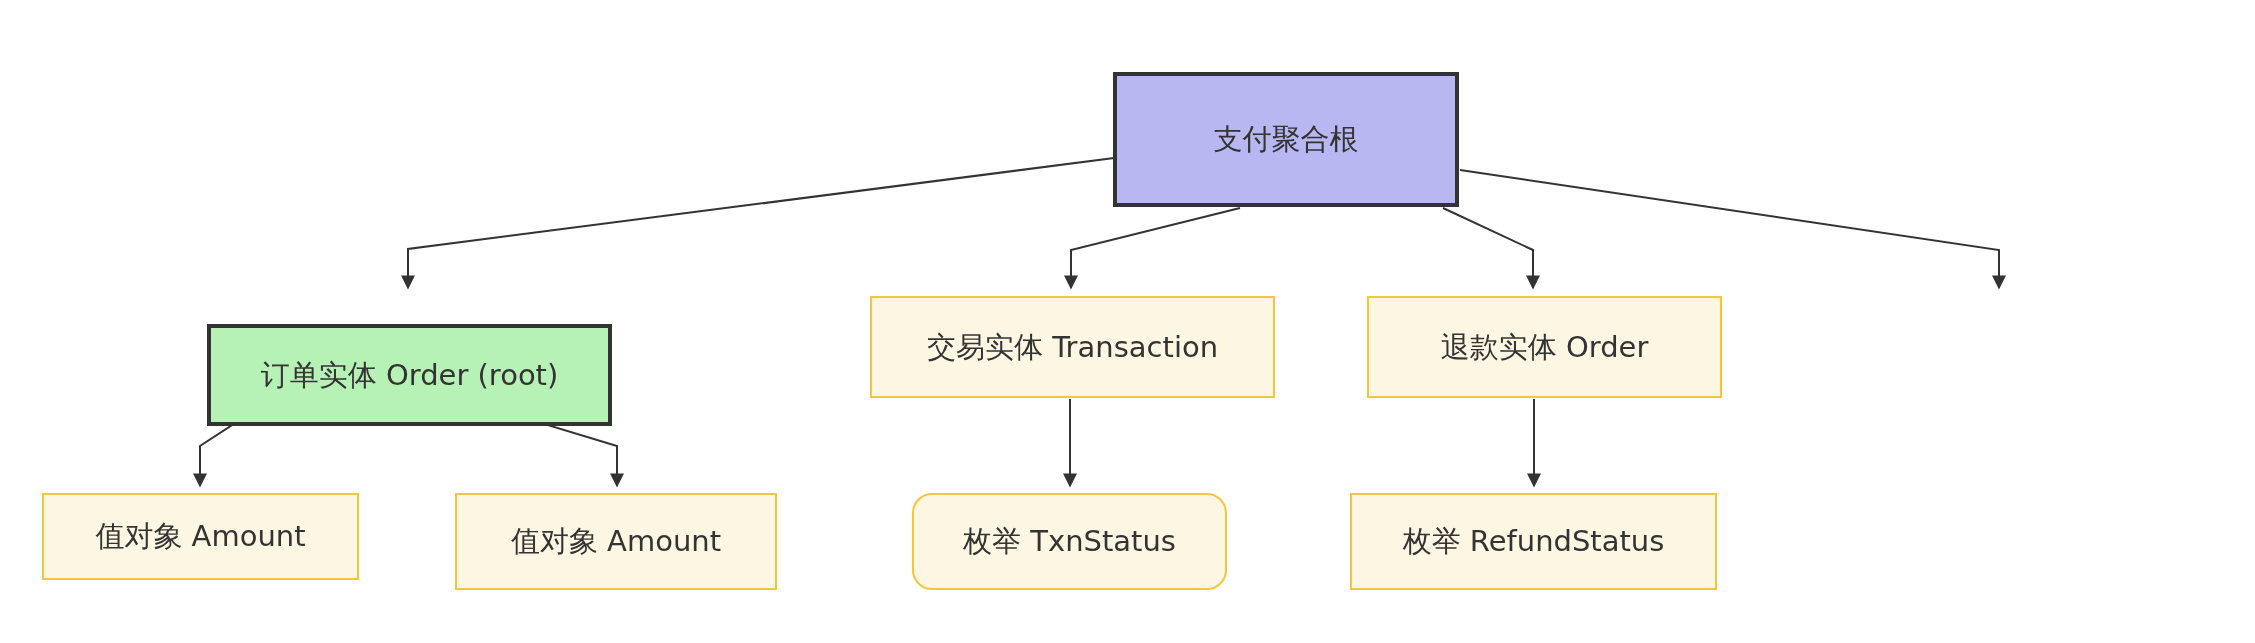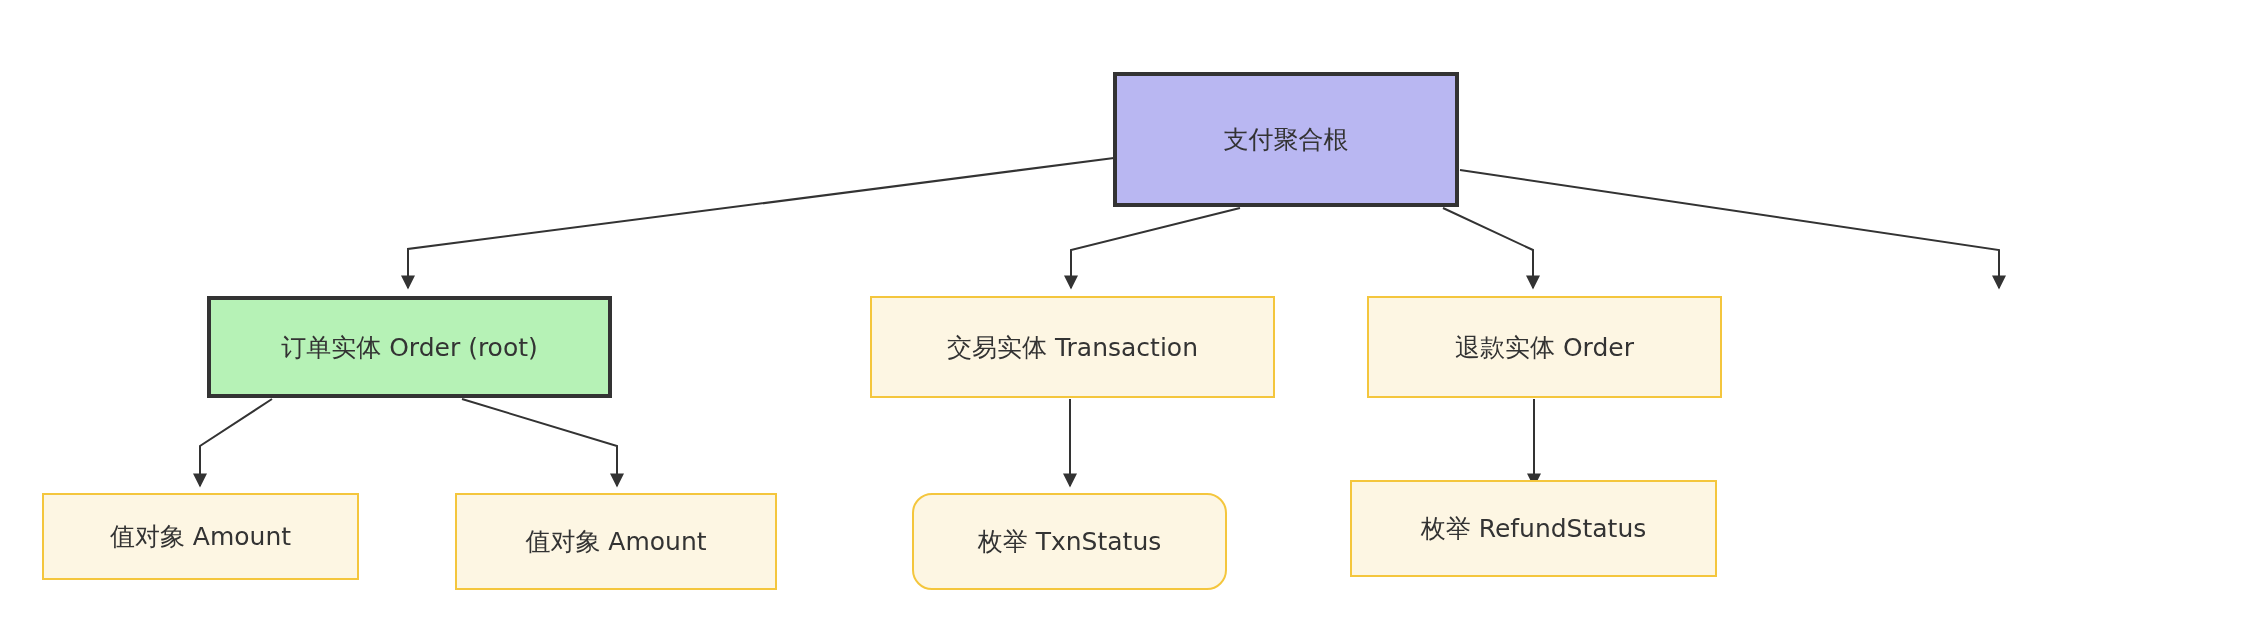--- a/index.html
+++ b/index.html
@@ -28,31 +28,32 @@
     stroke-width: 2px;
   }
   .node {
     position: absolute;
     box-sizing: border-box;
     display: flex;
     flex-direction: column;
     align-items: center;
     justify-content: center;
     text-align: center;
-    font-size: 25px;
+    font-size: 29px;
     line-height: 1.32;
     white-space: nowrap;
   }
   .node-root {
     background: var(--root-fill, #b9b7f2);
     border: 4px solid var(--dark-border, #333333);
   }
   .node-entity-root {
     background: var(--green-fill, #b6f2b6);
     border: 4px solid var(--dark-border, #333333);
+    margin-top: 28px;
   }
   .node-default {
     background: var(--cream-fill, #fdf6e3);
     border: 2px solid var(--gold-border, #f4c63d);
   }
 </style>
 </head>
 <body>
 
 <div class="canvas">
@@ -95,17 +96,17 @@
   </div>
 
   <div class="node node-default" style="left:455px; top:493px; width:322px; height:97px;">
     <span>值对象 Amount</span>
   </div>
 
   <div class="node node-default" style="left:912px; top:493px; width:315px; height:97px;border-radius:20px;">
     <span>枚举 TxnStatus</span>
   </div>
 
-  <div class="node node-default" style="left:1350px; top:480px; width:367px; height:97px;">
+  <div class="node node-default" style="left:1350px; top:493px; width:367px; height:97px;">
     <span>枚举 RefundStatus</span>
   </div>
 
 </div>
 
 </body></html>

